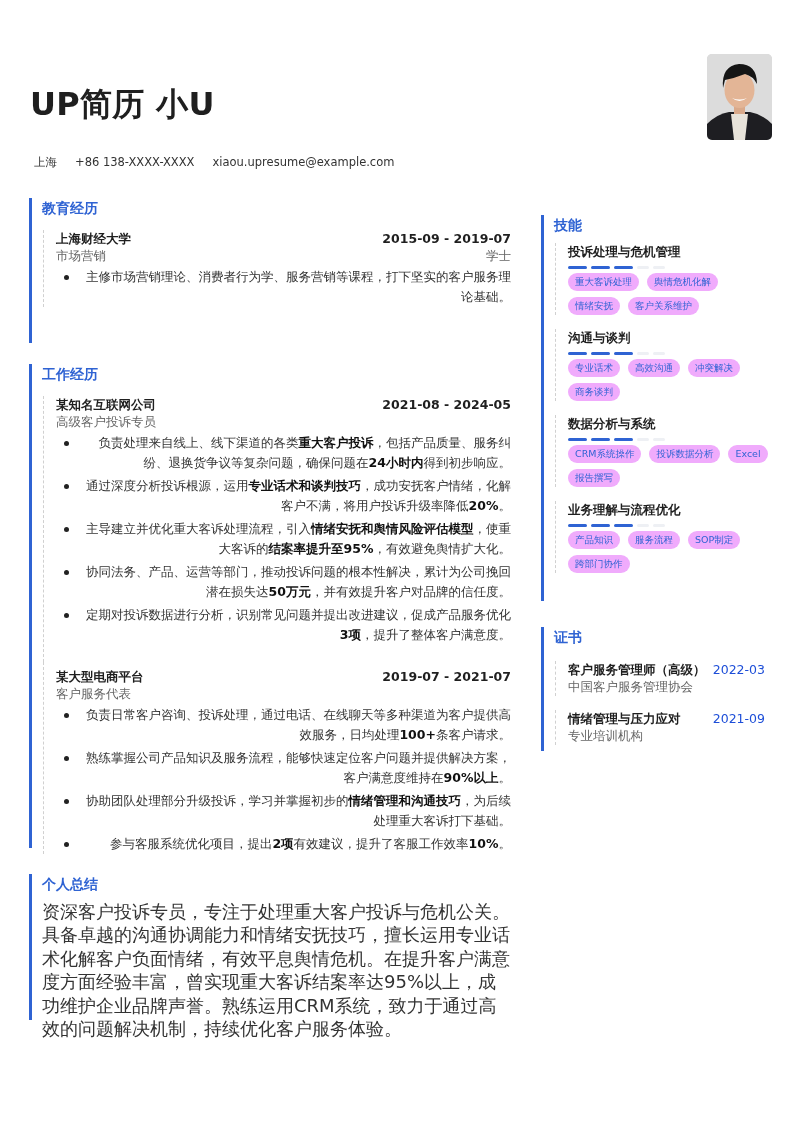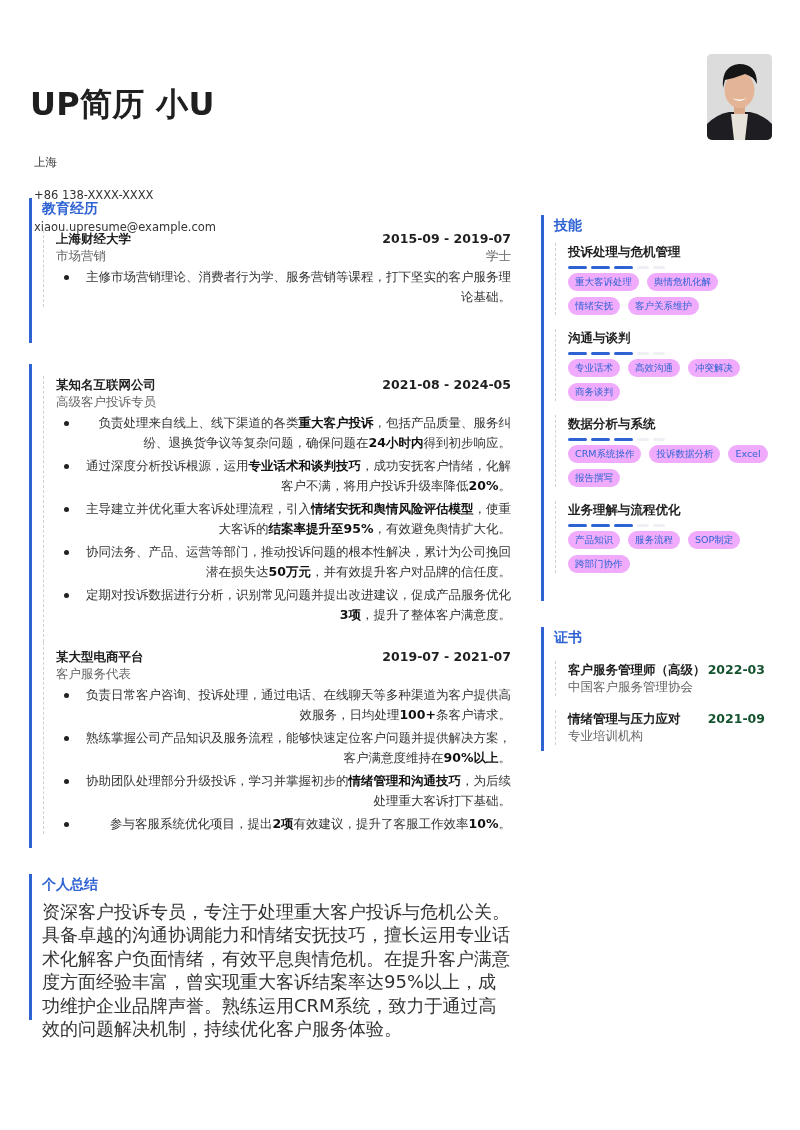--- a/index.html
+++ b/index.html
@@ -1,21 +1,21 @@
 <!DOCTYPE html>
 <html><head>
 <meta charset="utf-8">
 <style>
   * { box-sizing: border-box; margin: 0; padding: 0; }
   html, body { width: 800px; height: 1130px; background: #ffffff; }
   body { font-family: "DejaVu Sans", "Liberation Sans", sans-serif; color: #222; position: relative; overflow: hidden; }
 
   .header { position: absolute; left: 0; top: 0; width: 800px; height: 180px; }
   .name { position: absolute; left: 30px; top: 83px; font-size: 32px; font-weight: 600; color: #1f1f1f; letter-spacing: 0.3px; }
-  .contacts { position: absolute; left: 34px; top: 155px; font-size: 11.5px; color: #333; display: flex; gap: 18px; flex-direction: column; }
+  .contacts { position: absolute; left: 34px; top: 155px; font-size: 11.5px; color: #333; display: flex; gap: 18px; }
   .avatar { position: absolute; left: 707px; top: 54px; width: 65px; height: 86px; border-radius: 5px; overflow: hidden; background: #d9d9d9; }
 
   .section { position: absolute; border-left: 3px solid #2f63d3; }
   .section-title { font-size: 14px; font-weight: 600; color: #2f63d3; padding-left: 10px; line-height: 20px; }
   .entry { margin-left: 11px; border-left: 1px dashed #d0d0d0; padding-left: 12px; }
   .row { display: flex; justify-content: space-between; align-items: baseline; }
   .org { font-size: 12.5px; font-weight: 700; color: #1f1f1f; line-height: 17px; }
   .date { font-size: 12.5px; font-weight: 700; color: #1f1f1f; line-height: 17px; }
   .sub { font-size: 12.5px; color: #666; line-height: 17px; }
   .degree { font-size: 12.5px; color: #666; line-height: 17px; }
@@ -30,21 +30,21 @@
   .skill-name { font-size: 12.5px; font-weight: 700; color: #1f1f1f; line-height: 18px; }
   .level { display: flex; gap: 4px; margin: 5px 0 4px; }
   .level span { display: block; width: 19px; height: 3px; border-radius: 2px; background: #eef0f4; }
   .level span.on { background: #2f63d3; }
   .tags { display: flex; flex-wrap: wrap; gap: 6px 8px; width: 200px; }
   .tag { font-size: 9.5px; color: #2f63d3; background: #f0abfc; border-radius: 10px; padding: 3px 7px; line-height: 12px; }
 
   .cert { margin-left: 11px; border-left: 1px dashed #d0d0d0; padding-left: 12px; margin-bottom: 14px; width: 210px; }
   .cert .row { justify-content: space-between; }
   .cert-name { font-size: 12.5px; font-weight: 700; color: #1f1f1f; line-height: 17px; }
-  .cert-date { font-size: 12.5px; font-weight: 700; color: #14532d; line-height: 17px; }
+  .cert-date { font-size: 12.5px; font-weight: 400; color: #1d4ed8; line-height: 17px; }
   .cert-issuer { font-size: 12.5px; color: #666; line-height: 18px; }
 </style>
 </head>
 <body>
 
 <div class="header">
   <div class="name">UP简历 小U</div>
   <div class="contacts">
     <span>上海</span>
     <span>+86 138-XXXX-XXXX</span>
@@ -74,20 +74,21 @@
       <span class="sub">市场营销</span>
       <span class="degree">学士</span>
     </div>
     <ul class="bullets">
       <li>主修市场营销理论、消费者行为学、服务营销等课程，打下坚实的客户服务理论基础。</li>
     </ul>
   </div>
 </div>
 
 <div class="section" style="left:29px; top:364px; width:482px; height:484px;">
+  <div class="section-title">工作经历</div>
   <div class="entry" style="margin-top:12px; padding-bottom:14px;">
     <div class="row">
       <span class="org">某知名互联网公司</span>
       <span class="date">2021-08 - 2024-05</span>
     </div>
     <div class="row">
       <span class="sub">高级客户投诉专员</span>
     </div>
     <ul class="bullets">
         <li><span>负责处理来自线上、线下渠道的各类</span><b>重大客户投诉</b><span>，包括产品质量、服务纠纷、退换货争议等复杂问题，确保问题在</span><b>24小时内</b><span>得到初步响应。</span></li>

